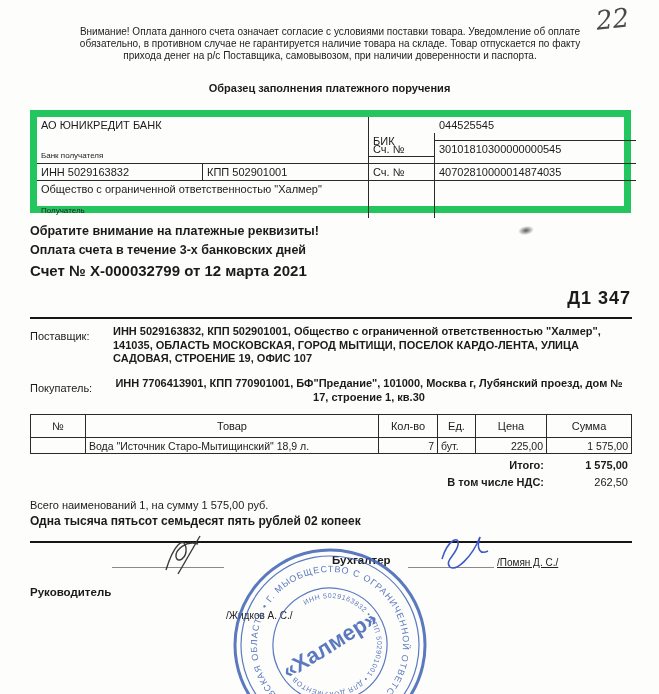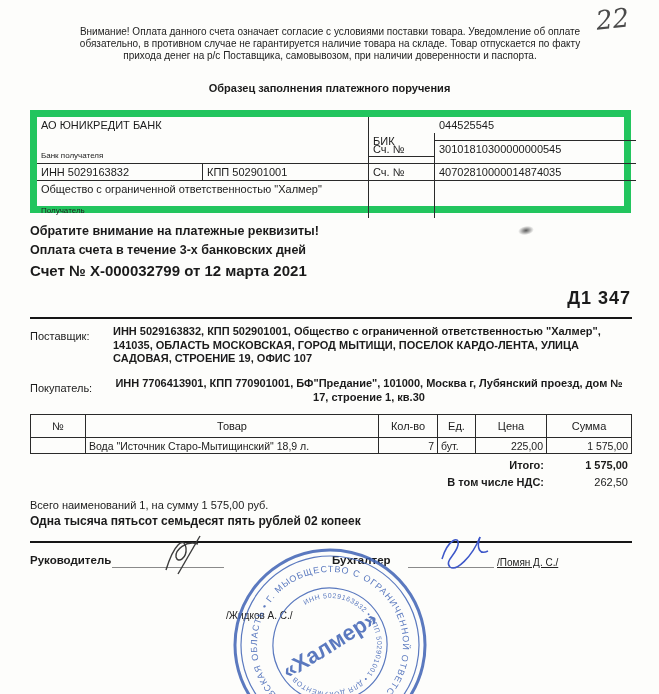--- a/index.html
+++ b/index.html
@@ -58,21 +58,21 @@
   .ta-r{text-align:right;}
 
   .tot-label{left:330px;width:214px;text-align:right;font-weight:bold;font-size:11px;}
   .tot-value{left:546px;width:82px;text-align:right;font-size:11px;}
   .itogo{top:459px;} .itogo-v{top:459px;font-weight:bold;} .nds{top:476px;} .nds-v{top:476px;}
 
   .summary{left:30px;top:499px;font-size:11px;}
   .amount-words{left:30px;top:514px;font-weight:bold;font-size:12px;}
 
   .sig-label{font-weight:bold;font-size:11.5px;}
-  .dir-label{left:30px;top:554px;}
+  .dir-label{left:30px;top:586px;}
   .acct-label{left:332px;top:554px;}
   .sig-name{font-size:10px;color:#222;}
   .dir-name{left:226px;top:584px;margin-top:26px;}
   .acct-name{left:497px;top:557px;text-decoration:underline;}
   .sig-line{height:1px;background:#8a8a8a;top:567px;}
   .sig-line1{left:112px;width:112px;}
   .sig-line2{left:408px;width:86px;}
   .dir-sig{left:160px;top:534px;}
   .acct-sig{left:436px;top:531px;}
 

